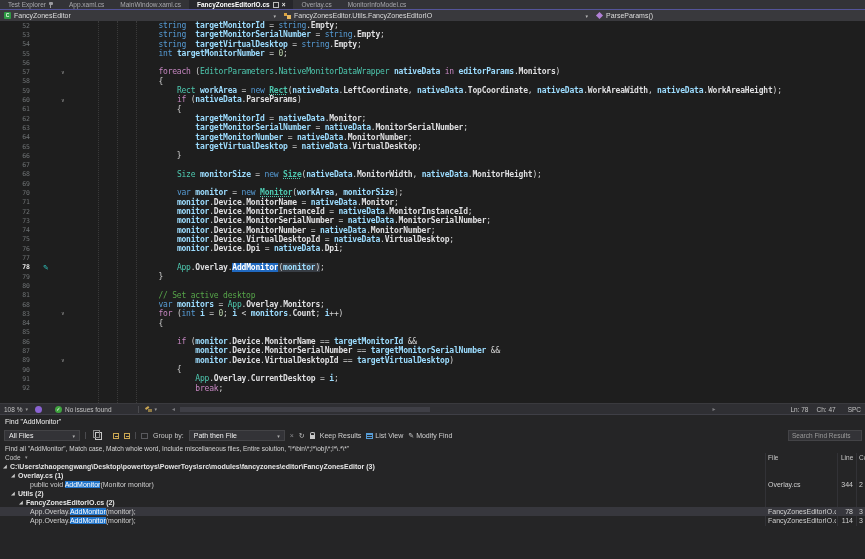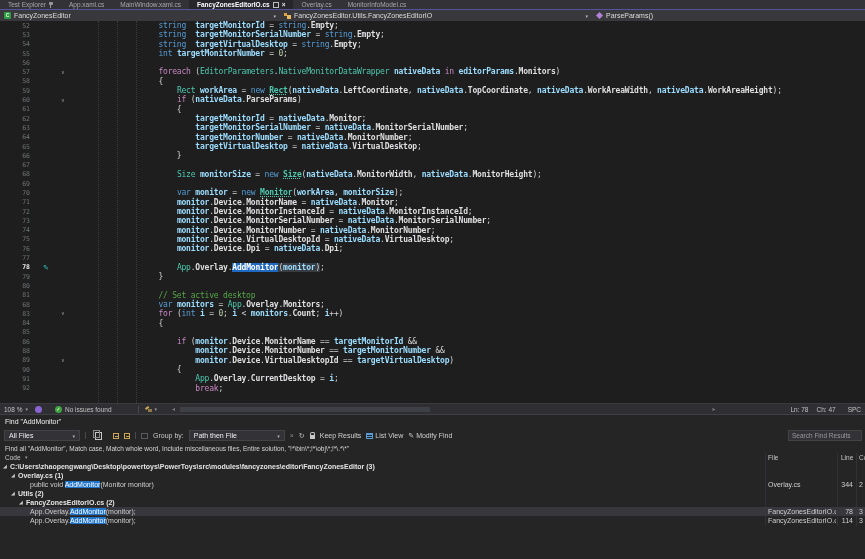--- a/index.html
+++ b/index.html
@@ -352,24 +352,24 @@
           <span class="gl"></span>
           <span class="fo"></span>
         </div>
         <div class="cl">
           <span class="ln">86</span>
           <span class="gl"></span>
           <span class="fo"></span>
           <pre class="ct"><span>                </span><span class="tk-f">if</span><span> (</span><span class="tk-v">monitor</span><span>.</span><span class="tk-m">Device</span><span>.</span><span class="tk-m">MonitorName</span><span> == </span><span class="tk-v">targetMonitorId</span><span> &amp;&amp;</span></pre>
         </div>
         <div class="cl">
-          <span class="ln">88</span>
-          <span class="gl"></span>
-          <span class="fo"></span>
-          <pre class="ct"><span>                    </span><span class="tk-v">monitor</span><span>.</span><span class="tk-m">Device</span><span>.</span><span class="tk-m">MonitorNumber</span><span> == </span><span class="tk-v">targetMonitorNumber</span><span> &amp;&amp;</span></pre>
+          <span class="ln">87</span>
+          <span class="gl"></span>
+          <span class="fo"></span>
+          <pre class="ct"><span>                    </span><span class="tk-v">monitor</span><span>.</span><span class="tk-m">Device</span><span>.</span><span class="tk-m">MonitorSerialNumber</span><span> == </span><span class="tk-v">targetMonitorSerialNumber</span><span> &amp;&amp;</span></pre>
         </div>
         <div class="cl">
           <span class="ln">89</span>
           <span class="gl"></span>
           <span class="fo">∨</span>
           <pre class="ct"><span>                    </span><span class="tk-v">monitor</span><span>.</span><span class="tk-m">Device</span><span>.</span><span class="tk-m">VirtualDesktopId</span><span> == </span><span class="tk-v">targetVirtualDesktop</span><span>)</span></pre>
         </div>
         <div class="cl">
           <span class="ln">90</span>
           <span class="gl"></span>

